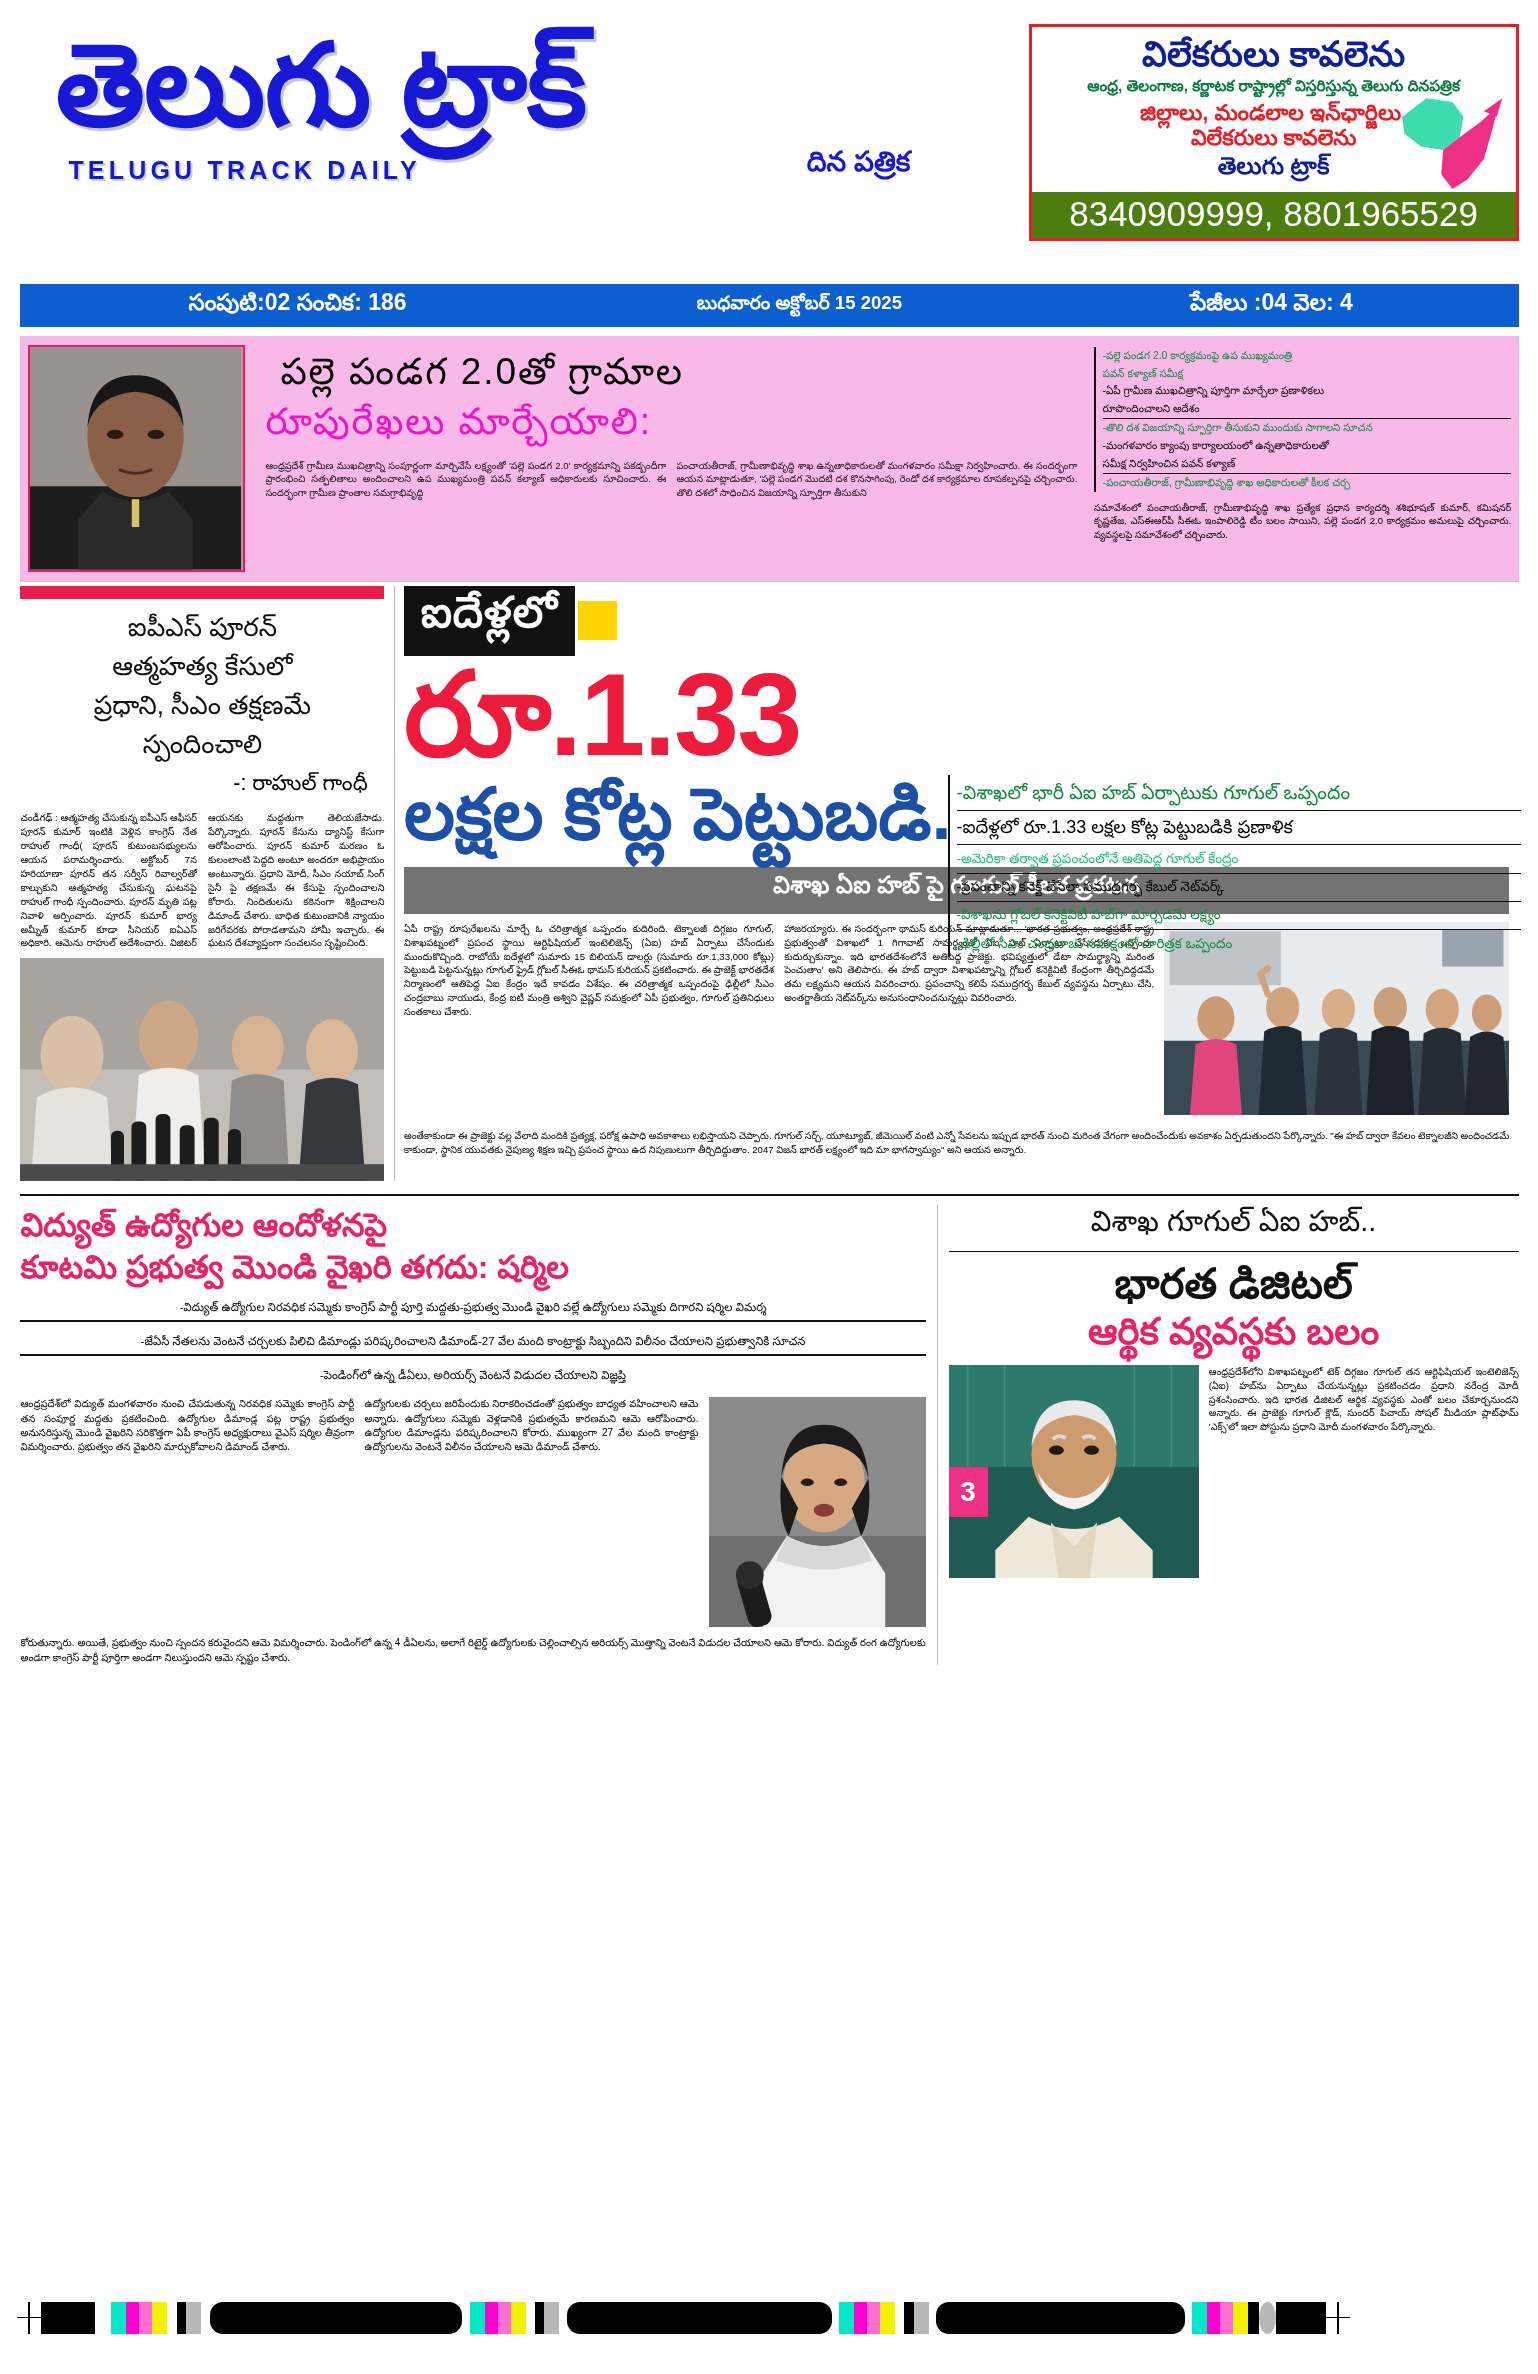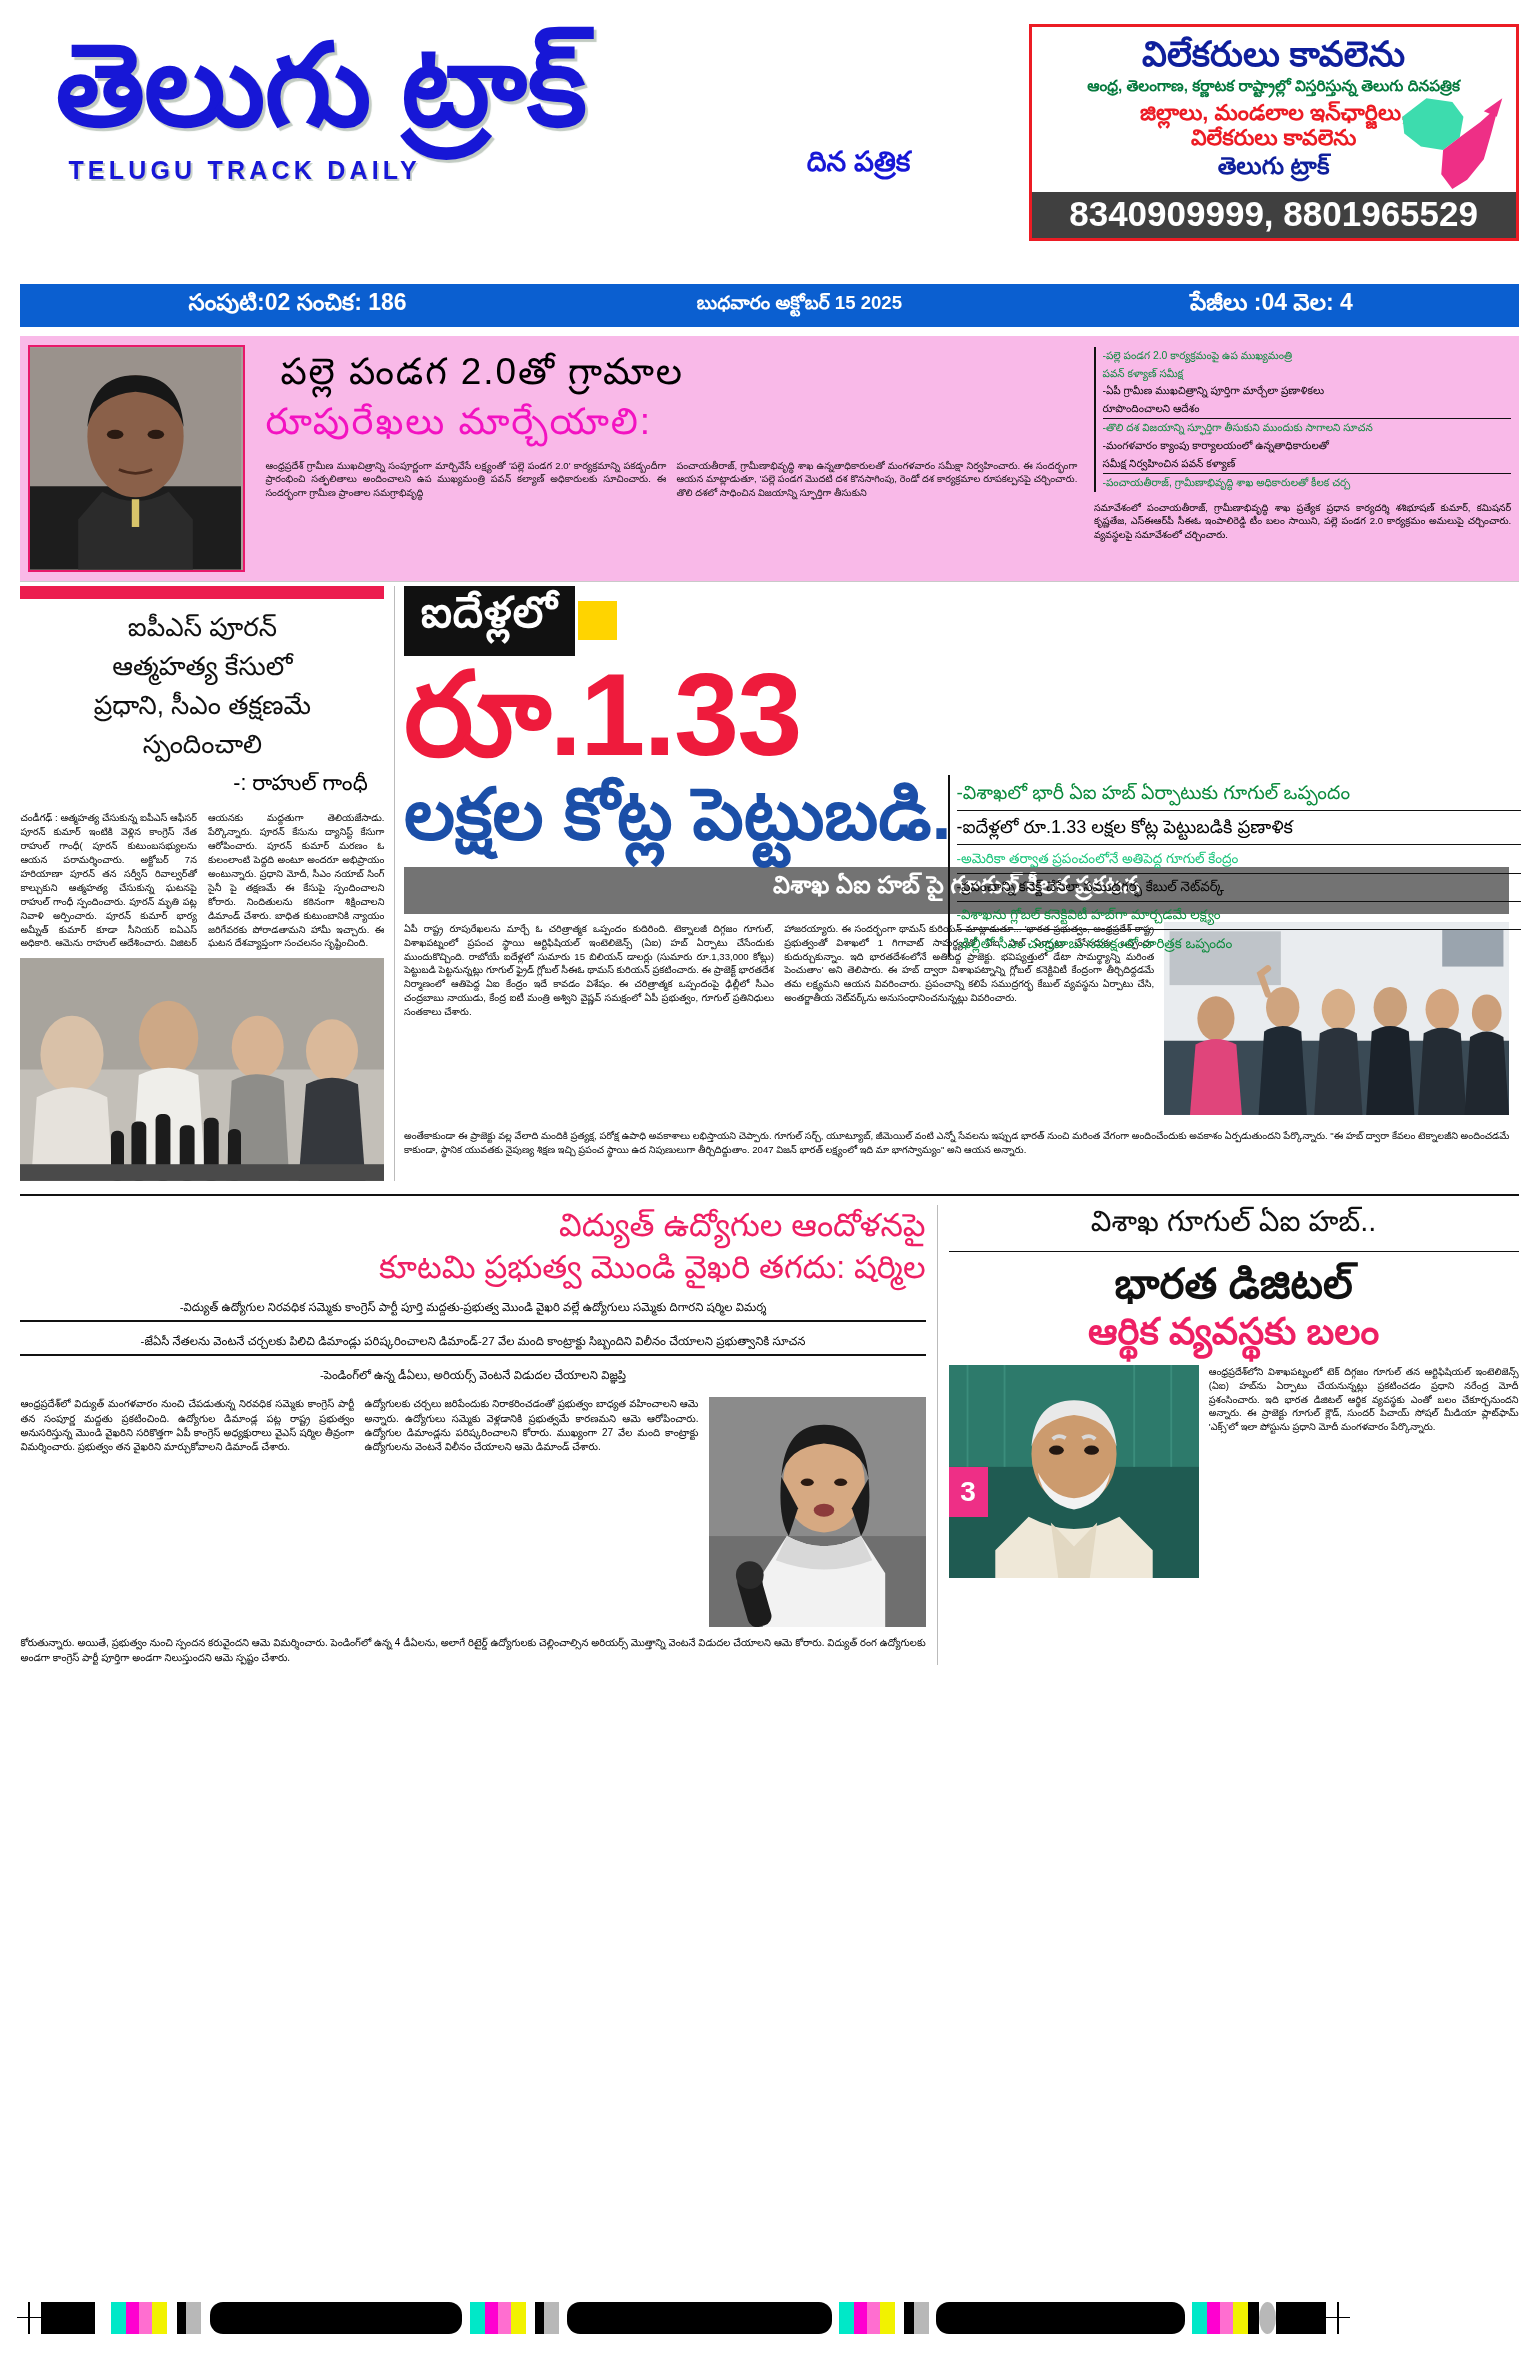--- a/index.html
+++ b/index.html
@@ -39,22 +39,22 @@
     width: 490px; border: 3.7px solid #ec1c24; background: #fff;
     position: relative; margin-top: 7.4px;
   }
   .ad-inner { padding: 9.3px 7.4px 5.6px; position: relative; }
   .ad-l1 { font-size: 35px; font-weight: bold; color: #0f1f9c; text-align: center; line-height: 1.05; }
   .ad-l2 { font-size: 15.3px; font-weight: bold; color: #067a3e; text-align: center; margin-top: 3.7px; line-height: 1.2;}
   .ad-l3 { font-size: 22px; font-weight: bold; color: #ec1c24; text-align: center; margin-top: 4.6px; line-height: 1.15;}
   .ad-l4 { font-size: 22px; font-weight: bold; color: #ec1c24; text-align: center; line-height: 1.15;}
   .ad-l5 { font-size: 24px; font-weight: bold; color: #0f1f9c; text-align: center; margin-top: 1.9px; }
   .ad-phone {
-    background: #404040; color: #ffffff; text-align: center;
-    font-size: 35px; font-weight: bold; letter-spacing: 0px; padding: 1.9px 0 4.6px;
+    background: #4d7c0f; color: #ffffff; text-align: center;
+    font-size: 35px; font-weight: normal; letter-spacing: 0px; padding: 1.9px 0 4.6px;
     font-family: "Liberation Sans", sans-serif;
   }
   .ad-map {
     position: absolute; right: 9.3px; top: 58px; width: 111px; height: 108px;
   }
 
   
   .infobar {
     background: #0b5fd0; color: #ffffff; height: 43px;
     display: flex; align-items: center; margin-top: 5.6px;
@@ -115,21 +115,21 @@
   }
   .main-body { display: flex; gap: 10.2px; margin-top: 8.3px; }
   .main-body > .mcol { flex: 1; font-size: 9.6px; line-height: 1.44; text-align: justify; }
   .main-photo { flex: 0 0 345px; }
   .mp-img { height: 193px; background: #9fa6ae; position: relative; overflow: hidden; }
   .mp-cap { font-size: 9.6px; line-height: 1.44; text-align: justify; margin-top: 5.6px;}
 
   
   .band3 { display: flex; margin-top: 13px; border-top: 2.8px double #111; padding-top: 9.3px; }
   .b3-left { flex: 1; padding-right: 11px; border-right: 1.9px solid #bbb; }
-  .b3l-h1 { text-align: right; font-size: 32px; font-weight: normal; color: #ee2064; line-height: 1.3; }
+  .b3l-h1 { text-align: left; font-size: 32px; font-weight: bold; color: #ee2064; line-height: 1.3; }
   .b3l-sub { font-size: 11.6px; text-align: center; margin-top: 9.3px; padding: 2.8px 0; }
   .b3l-sub.bar { border-bottom: 2.3px double #111; }
   .b3-body { display: flex; gap: 10.2px; margin-top: 9.3px; }
   .b3-body .bcol { flex: 1; font-size: 10px; line-height: 1.44; text-align: justify; }
   .b3-photo { flex: 0 0 217px; }
   .b3p-img { height: 230px; background: #8d8d8d; position: relative; overflow: hidden;}
 
   .b3-right { flex: 0 0 581px; padding-left: 11px; }
   .b3r-k { font-size: 29px; text-align: center; color: #111; border-bottom: 1.9px solid #111; padding-bottom: 5.6px;}
   .b3r-h { font-size: 42px; font-weight: bold; text-align: center; color: #111; margin-top: 7.4px; line-height: 1.2;}

